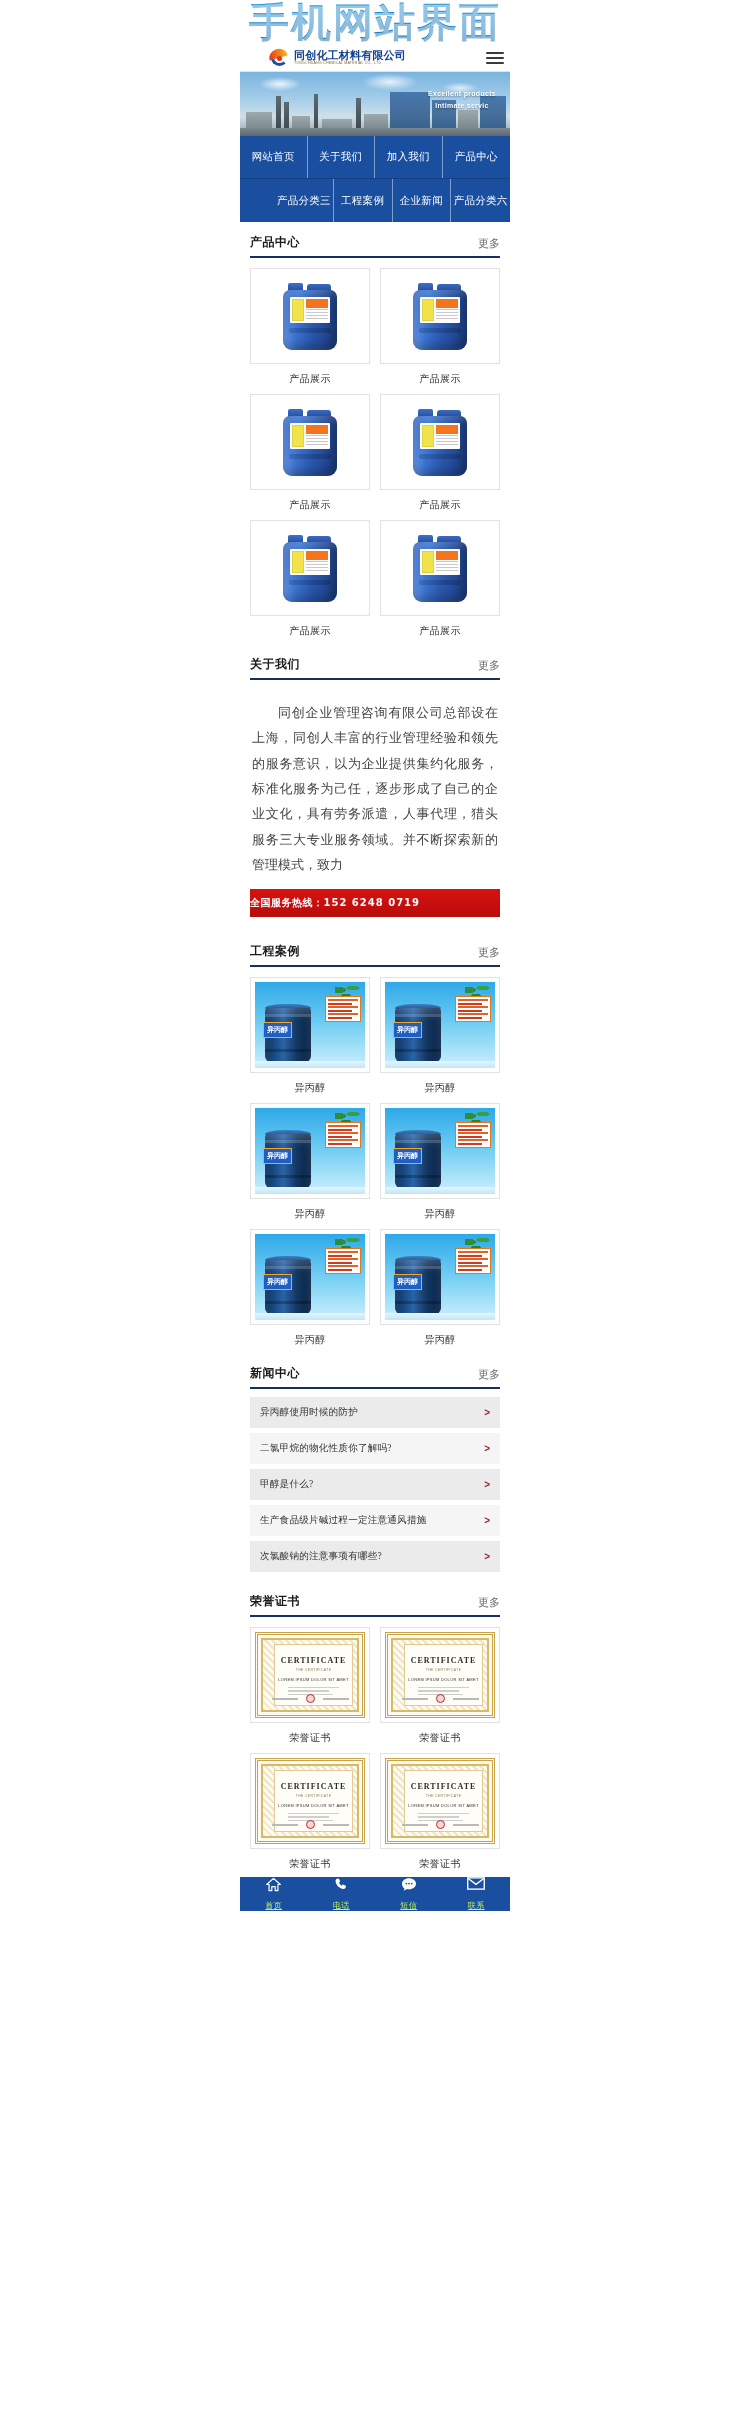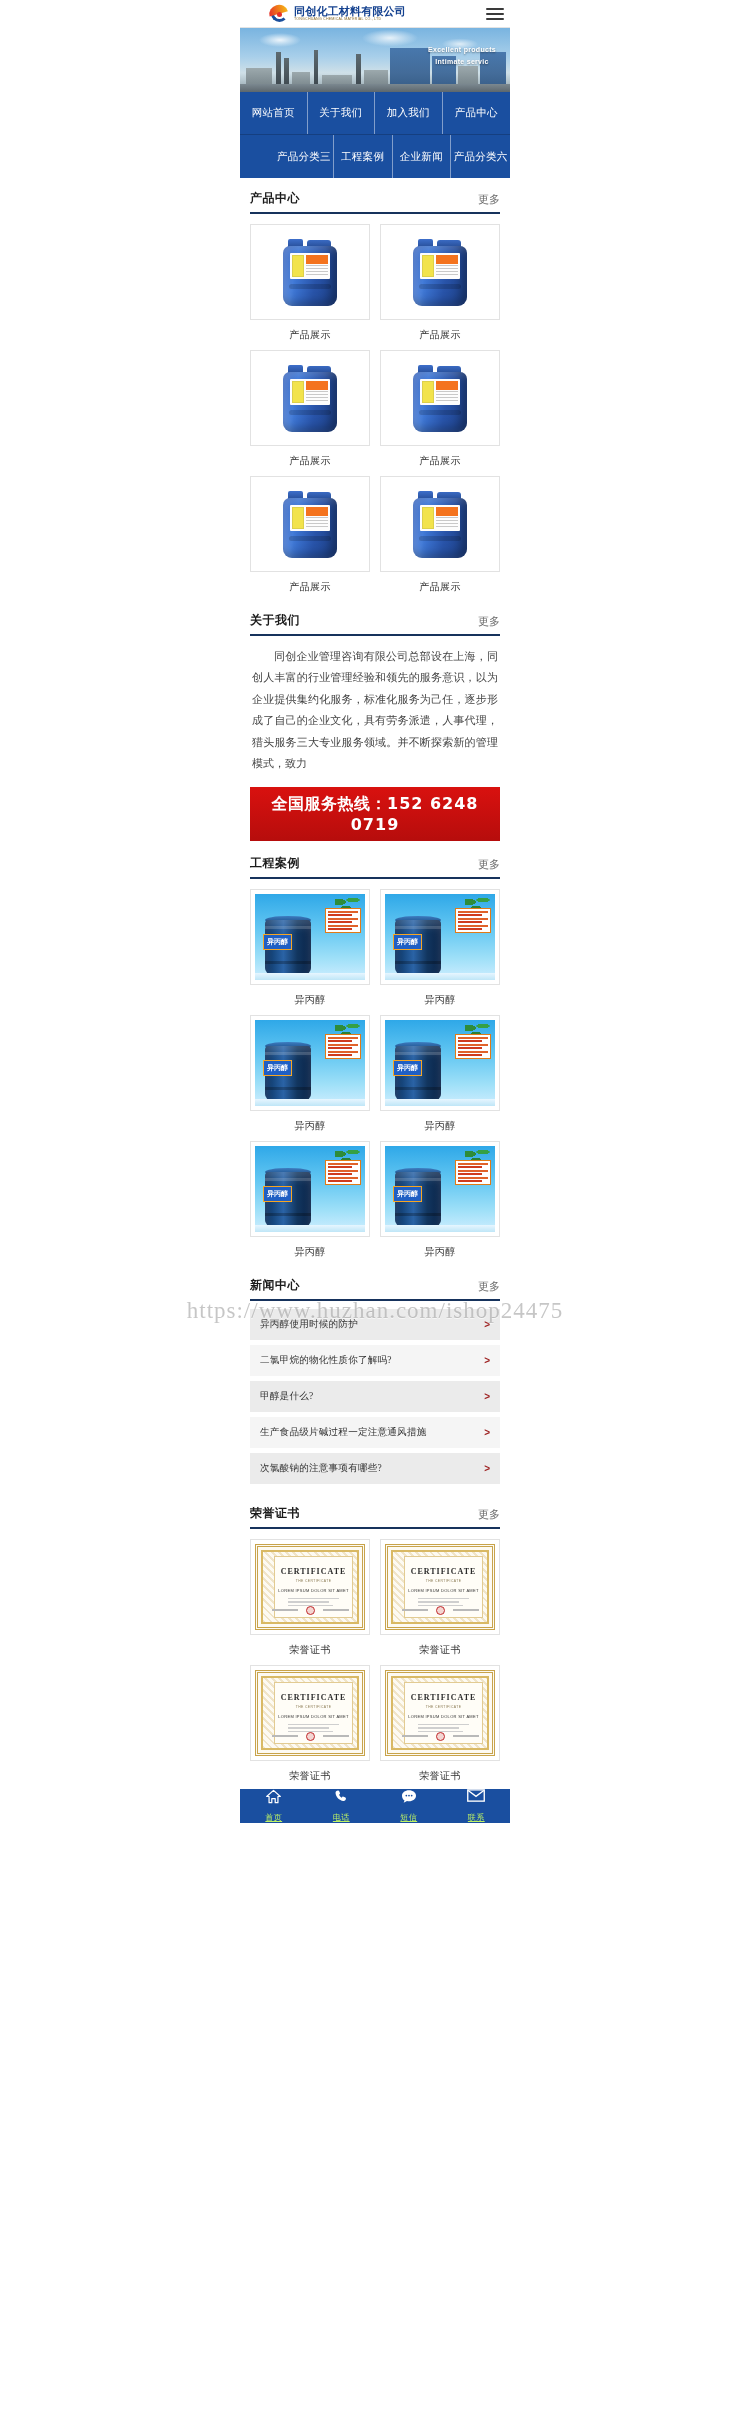--- a/index.html
+++ b/index.html
@@ -213,30 +213,30 @@
   .jerrycan .label .orange { height: 9px; background: #f4731e; }
   .jerrycan .label .lines { flex: 1; background:
       repeating-linear-gradient(180deg,#c9c9c9 0 1px, transparent 1px 3px); }
   .jerrycan .groove {
     position: absolute; left: 10px; top: 48px; width: 42px; height: 5px;
     border-radius: 3px; background: rgba(0,0,0,.16);
   }
 
   
   .about-text {
-    padding: 10px 12px 2px;
-    font-size: 11px; line-height: 1.95; color: #444; text-align: justify;
+    padding: 20px 12px 2px;
+    font-size: 13px; line-height: 1.95; color: #444; text-align: justify;
     text-indent: 2em;
     font-family: Liberation Serif, serif;
   }
   .hotline {
-    margin: 10px 10px 0;
+    margin: 10px 10px 12px;
     background: linear-gradient(180deg,#d9110f 0%,#b60d0c 100%);
-    color: #fff; text-align: center; padding: 7px 0;
-    font-size: 16px; font-weight: 700; letter-spacing: .5px;
+    color: #fff; padding: 7px 0;
+    font-size: 10px; font-weight: 700; letter-spacing: .5px;
     font-family: "DejaVu Sans", sans-serif;
   }
   .hotline .num { letter-spacing: 1px; }
 
   
   .barrel-scene {
     width: 100%; height: 100%; position: relative; overflow: hidden;
     background: linear-gradient(180deg,#2fa8e8 0%,#63c7f2 40%,#9fe0f8 75%,#cfeeff 100%);
   }
   .barrel-scene .palm {
@@ -355,20 +355,23 @@
     font-size: 23px; color: rgba(120,120,120,.42);
     letter-spacing: 1px; font-family: "Liberation Serif", serif;
     text-shadow: 0 1px 0 rgba(255,255,255,.6);
   }
 </style>
 </head>
 <body>
 
 <div id="page">
 
+  <div class="title-band">
+    <div class="big-title">手机网站界面</div>
+  </div>
 
   <div class="phone">
 
     <div class="logo-bar">
       <div class="logo-group">
         <div class="logo-mark">
           <div class="ring"></div>
             <div class="swoosh"></div>
             <div class="dot"></div>
         </div>
@@ -843,15 +846,14 @@
               <rect x="1" y="1" width="22" height="15" fill="none" stroke="#fff" stroke-width="1.8"></rect>
               <path d="M1.6 1.8 L12 9.6 L22.4 1.8" fill="none" stroke="#fff" stroke-width="1.8"></path>
             </svg>
         </span>
         <span class="bb-label">联系</span>
       </div>
     </div>
 
   </div>
 
-  <div class="watermark">https://www.huzhan.com/ishop24475</div>
 
 </div>
 
 </body></html>

